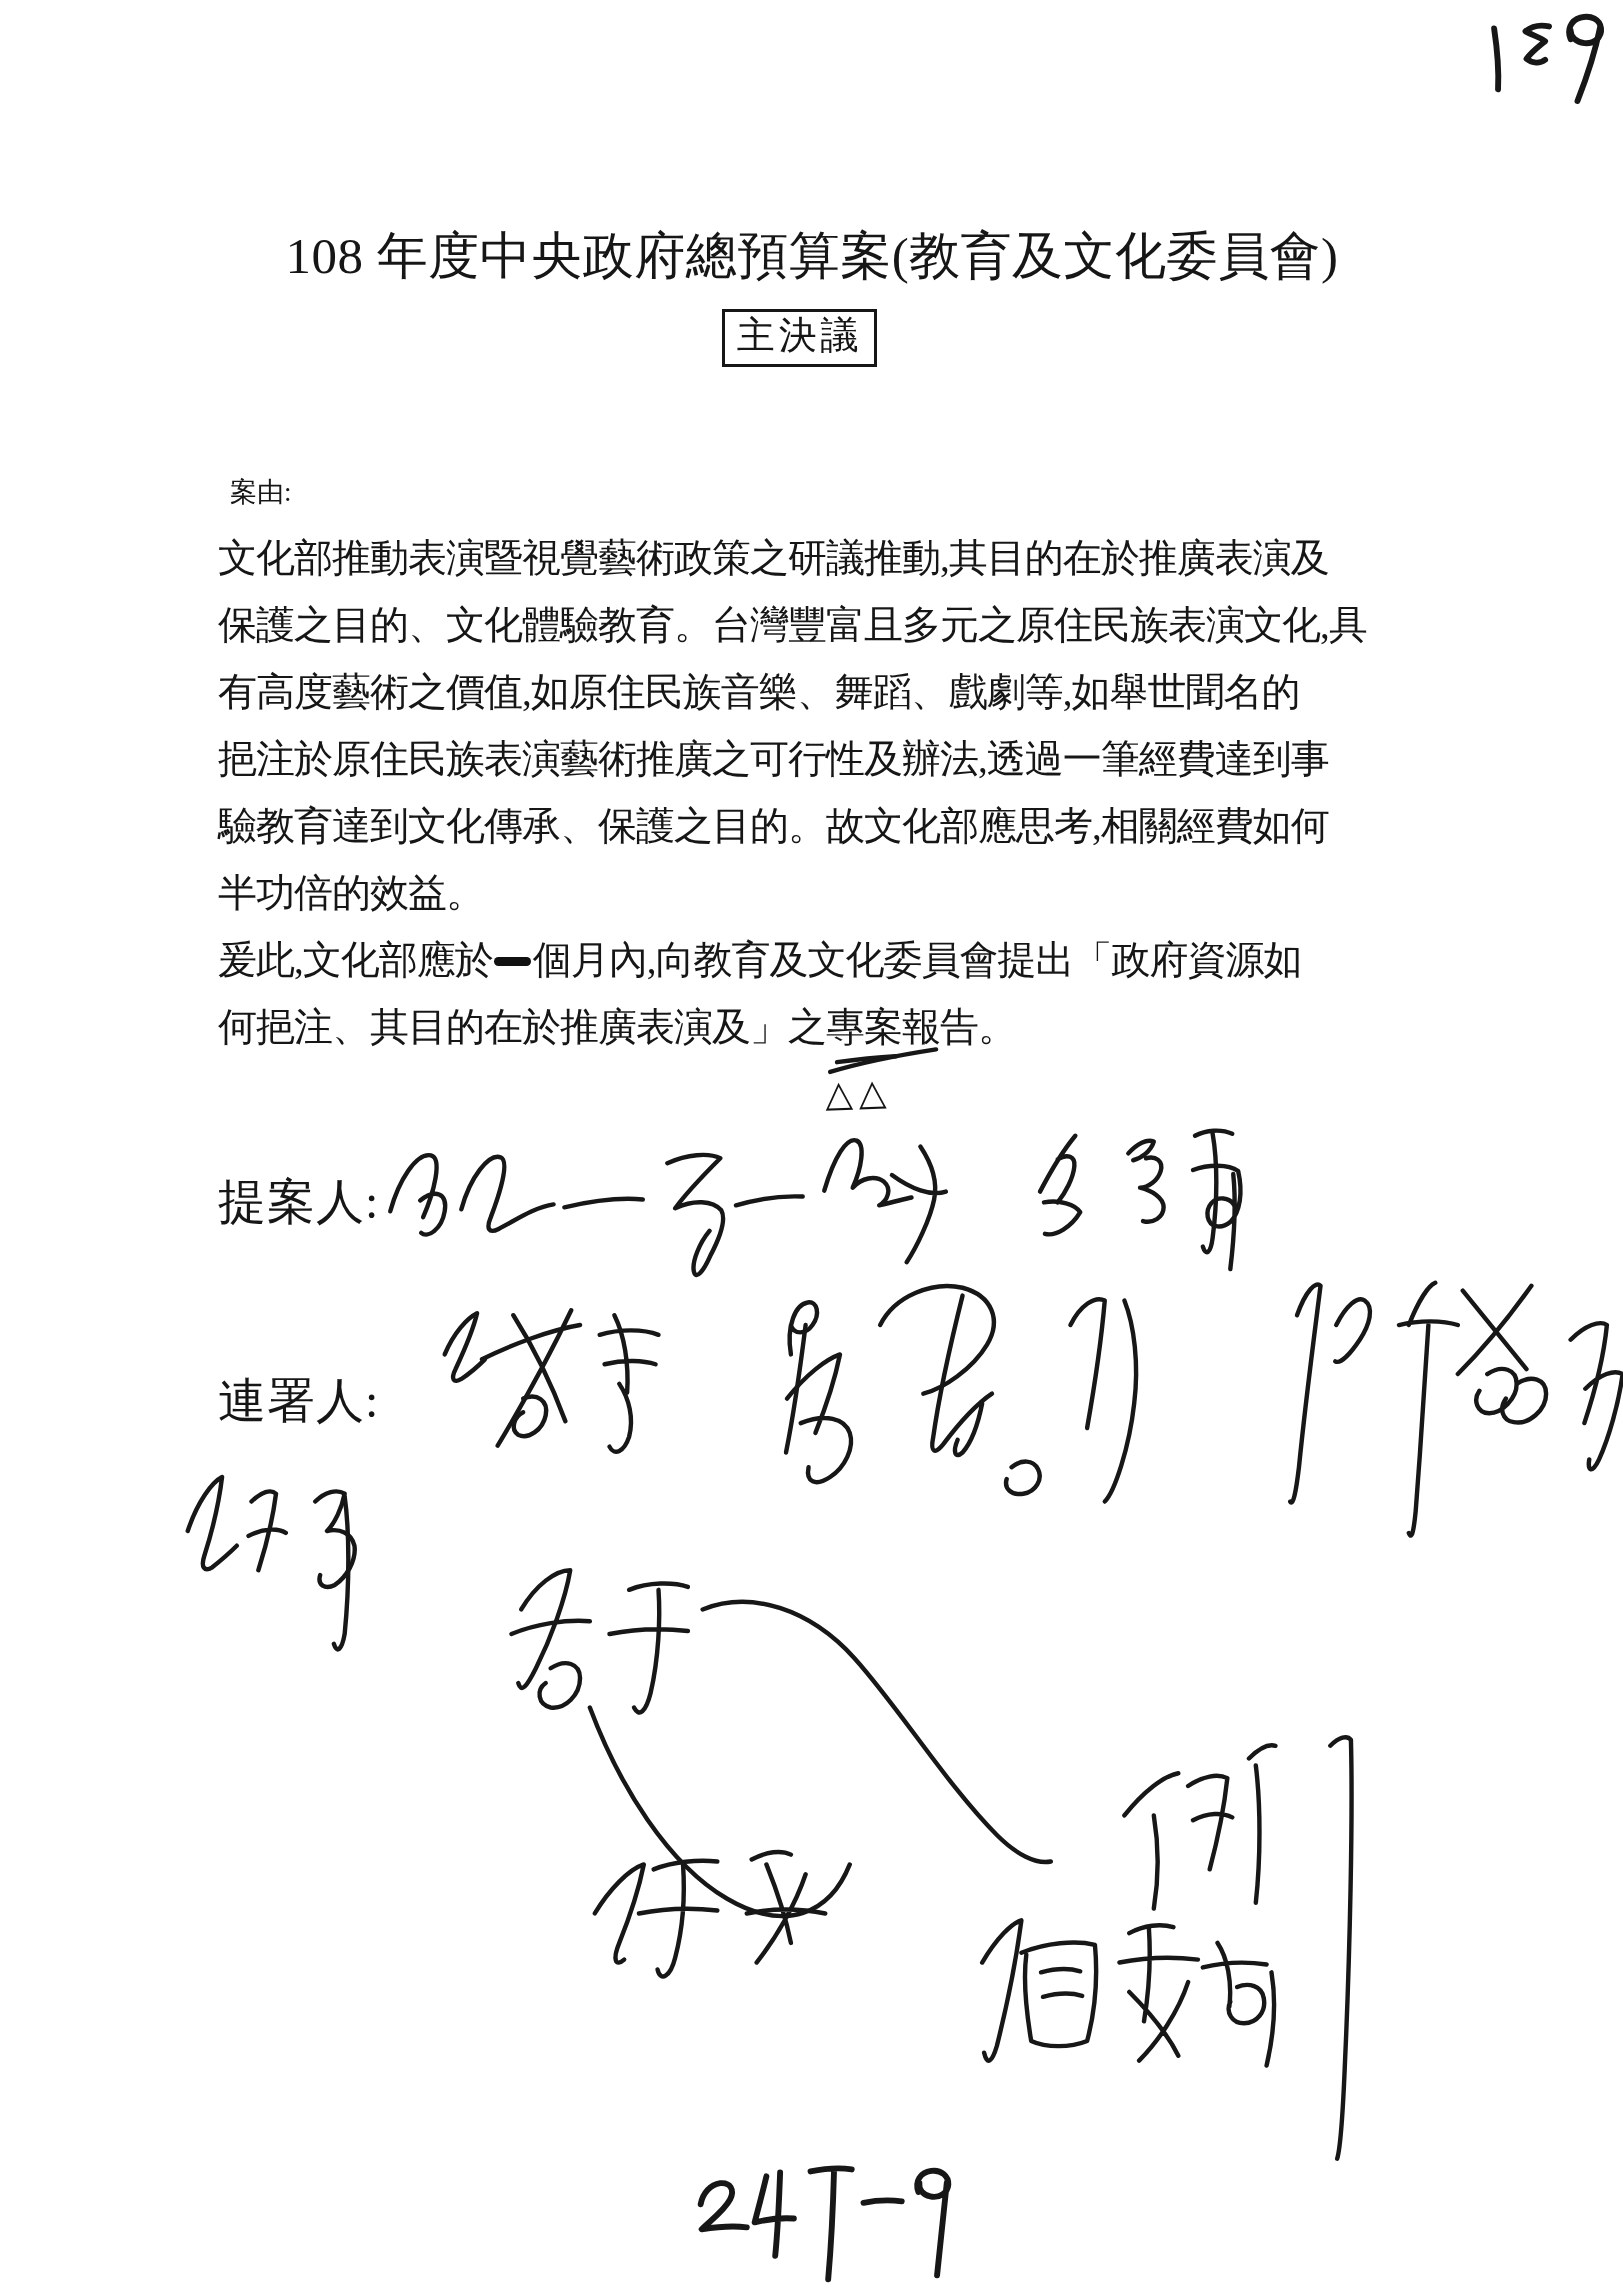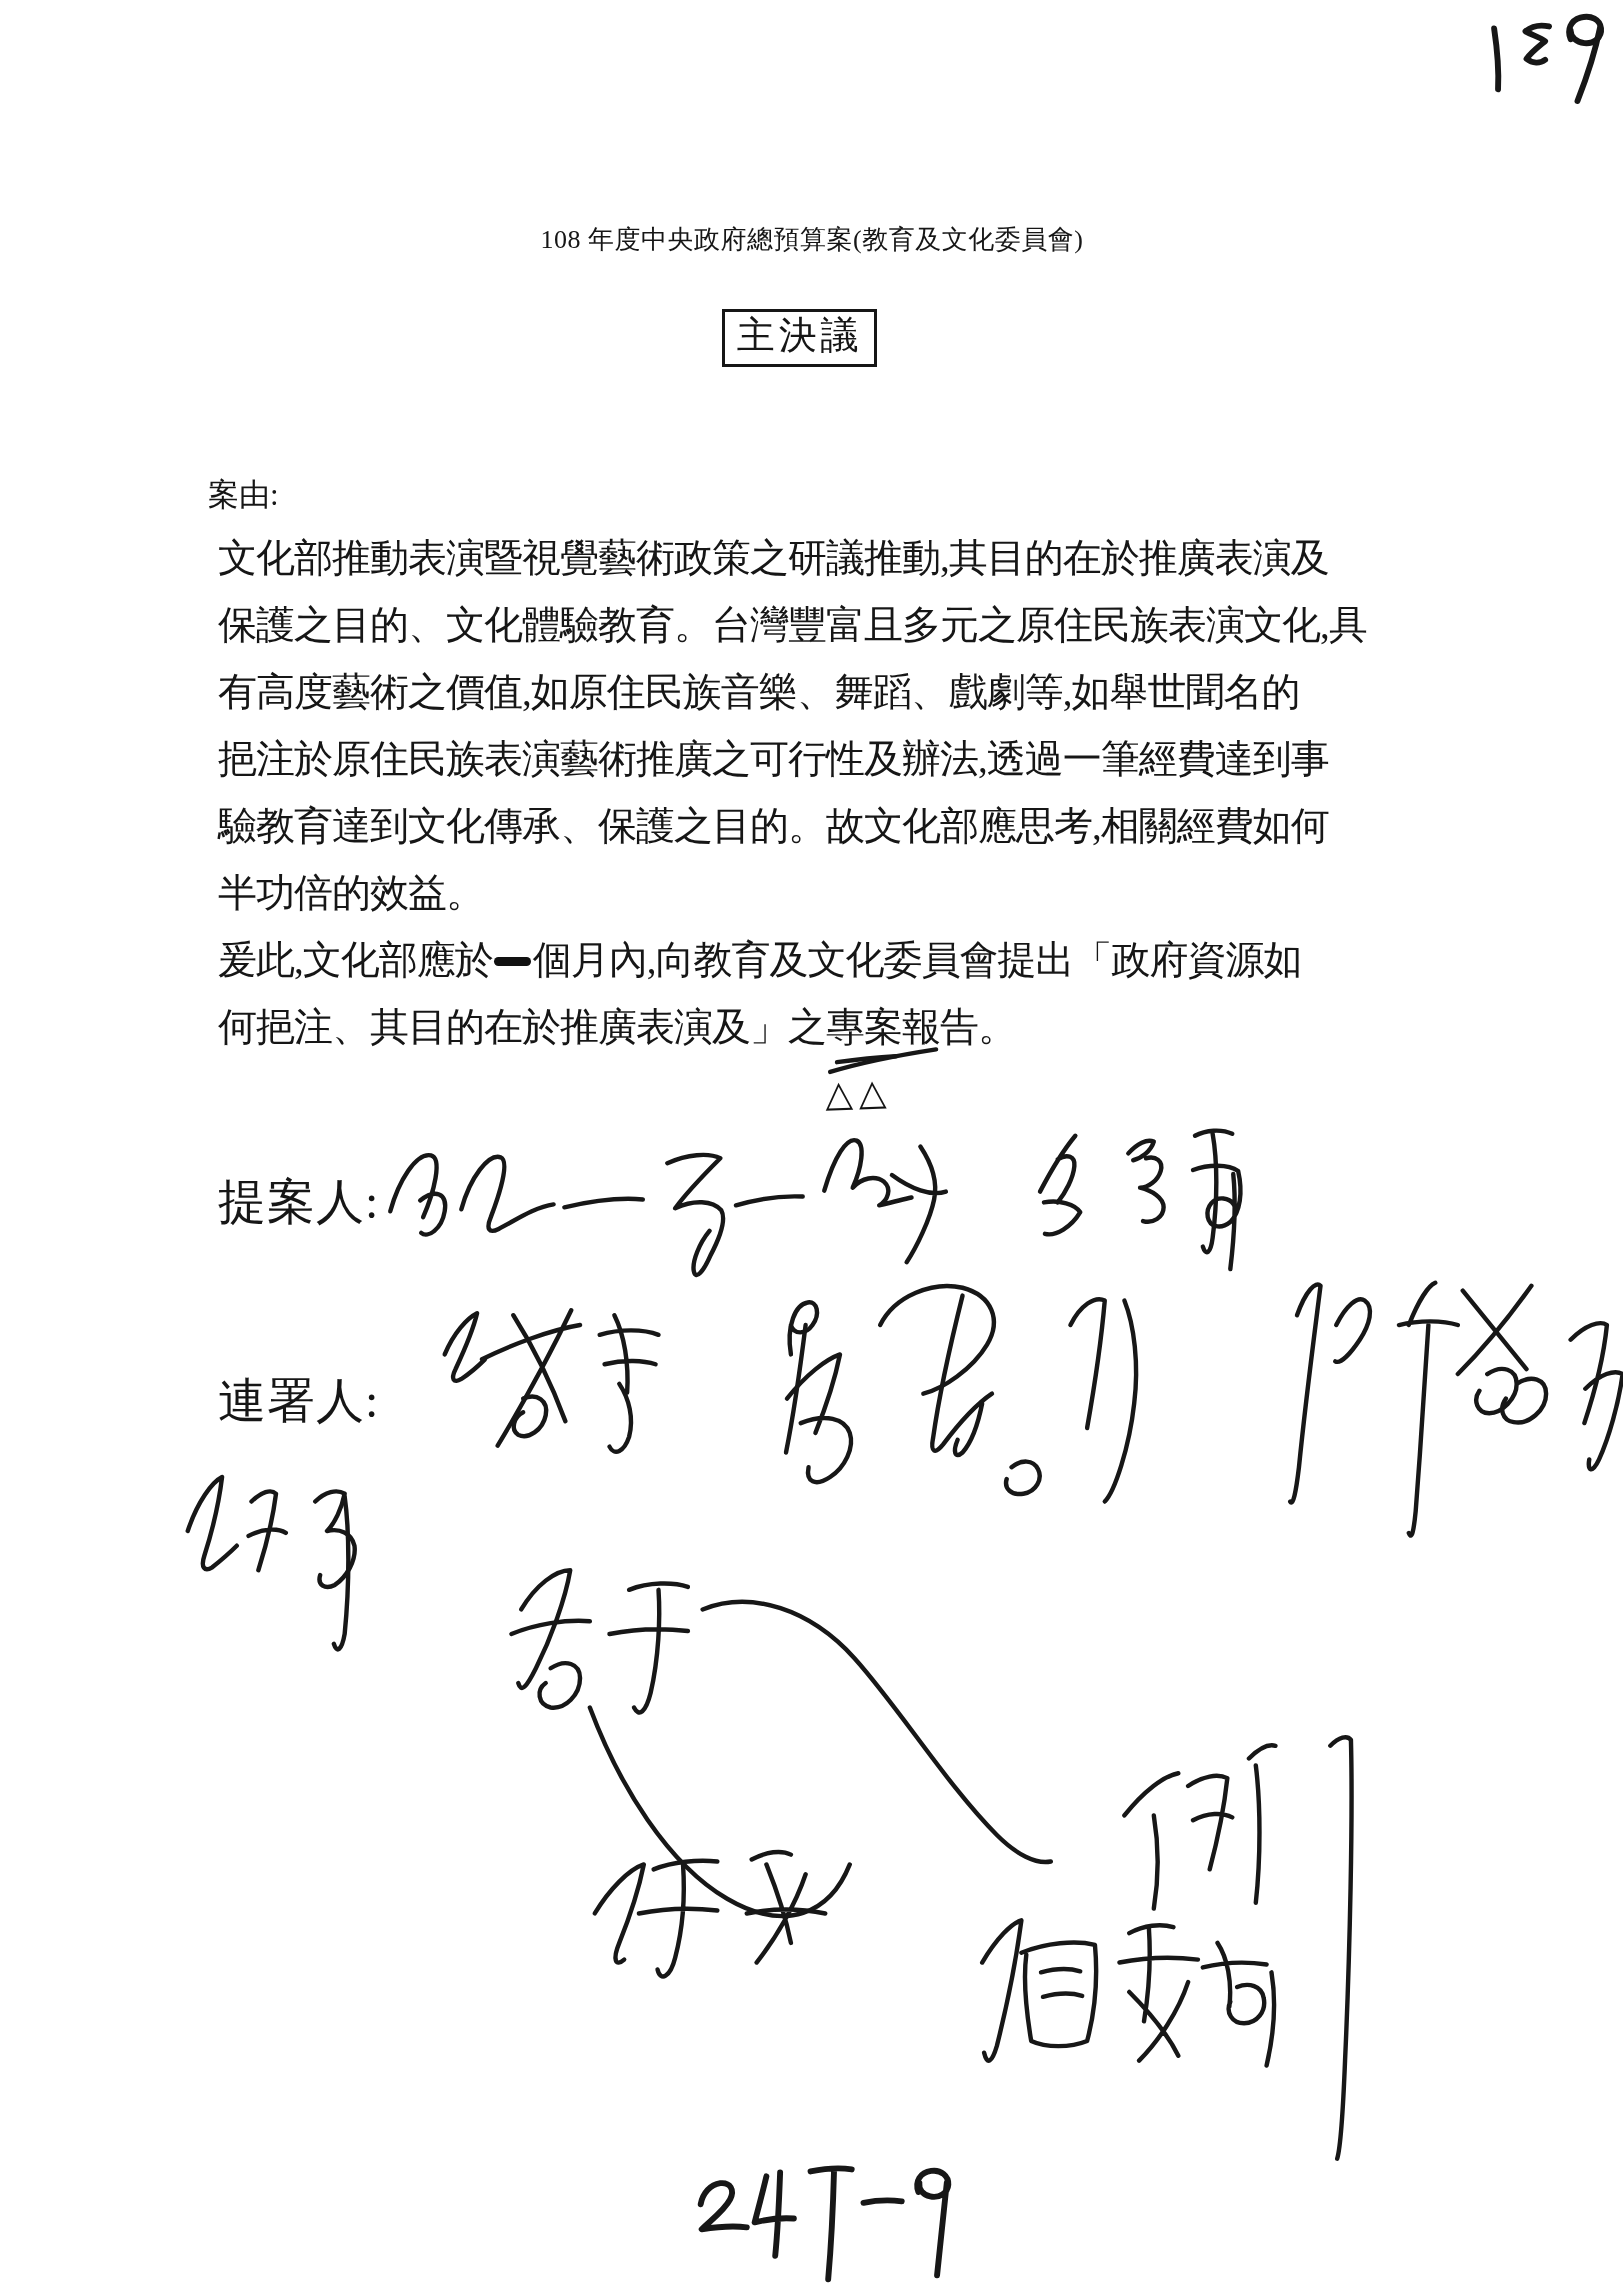--- a/index.html
+++ b/index.html
@@ -3,27 +3,27 @@
 <meta charset="utf-8">
 <style>
   html,body{margin:0;padding:0;background:#e8e8e8;}
   .page{
     position:relative;width:1624px;height:2295px;background:#ffffff;
     font-family:"Liberation Serif","DejaVu Serif",serif;color:#161616;
     overflow:hidden;
   }
   .doc-title{
     position:absolute;left:0;top:222px;width:1624px;text-align:center;
-    font-size:26px;letter-spacing:0.5px;white-space:nowrap;
+    font-size:51px;letter-spacing:0.5px;white-space:nowrap;
   }
   .stamp-box{
     position:absolute;left:722px;top:309px;border:3.4px solid #161616;
     padding:4.9px 11.8px;font-size:38px;letter-spacing:3.9px;line-height:1.1;font-family:Liberation Mono, monospace;
   }
-  .case-label{position:absolute;left:208px;top:474px;font-size:31px;}
+  .case-label{position:absolute;left:230px;top:474px;font-size:27px;}
   .body-block{position:absolute;left:218px;top:524px;width:1226px;}
   .body-line{
     height:67px;line-height:67px;font-size:39px;letter-spacing:-1px;
     white-space:nowrap;
   }
   .hand-dash{
     display:inline-block;width:37px;height:8.3px;background:#111;
     border-radius:4.4px;vertical-align:middle;margin:0 1.5px 4.9px 1.5px;
   }
   .sign-label{position:absolute;font-size:48px;letter-spacing:1px;white-space:nowrap;}

